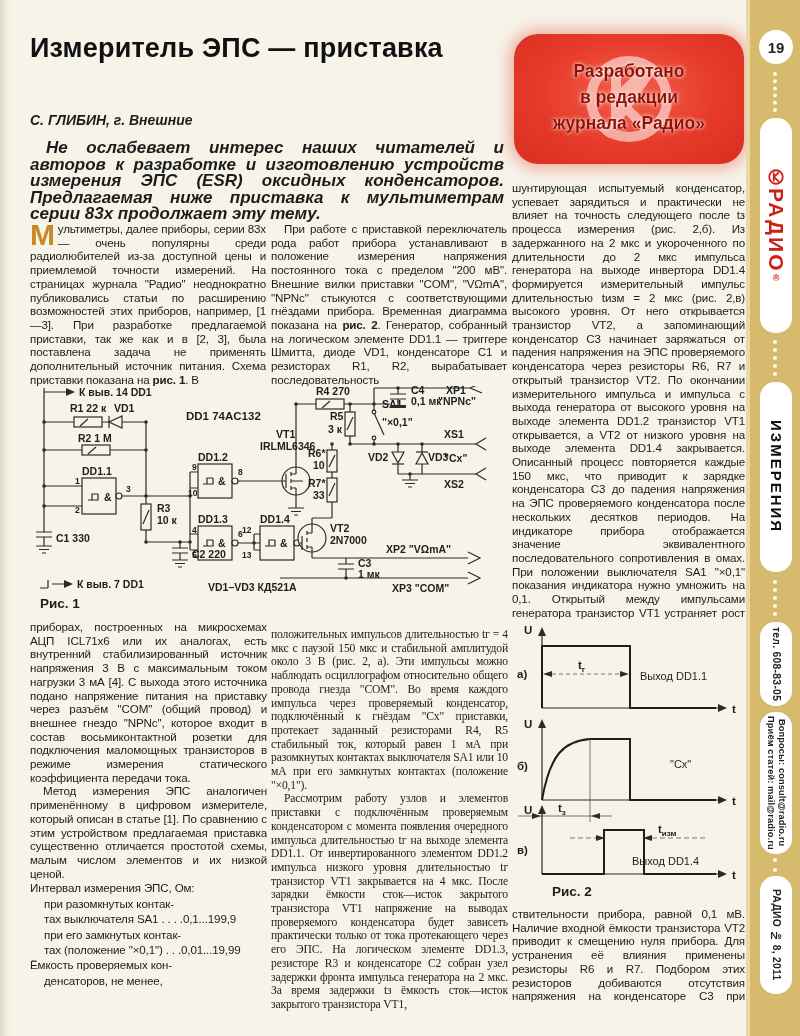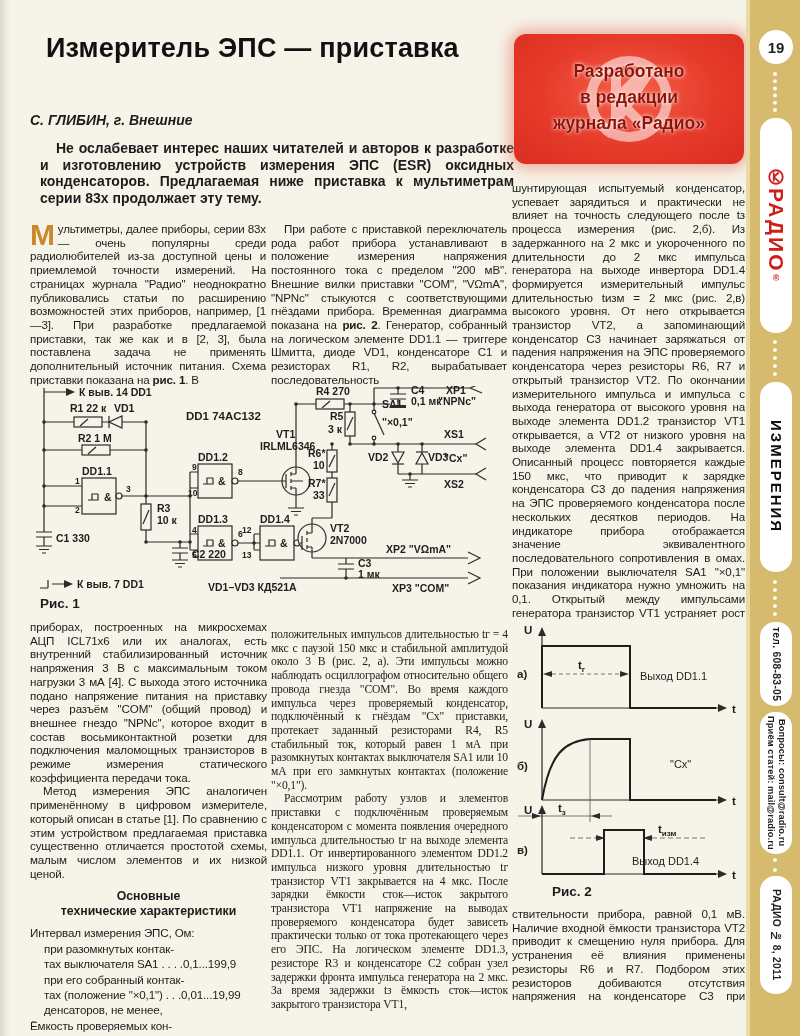--- a/index.html
+++ b/index.html
@@ -1,36 +1,36 @@
 <!DOCTYPE html>
 <html><head>
 <meta charset="utf-8">
 <style>
   html,body{margin:0;padding:0;}
   .page{position:relative;width:800px;height:1036px;background:#f6f3e9;overflow:hidden;
         font-family:"Liberation Sans",sans-serif;color:#1c1c1c;}
   .edge{position:absolute;left:0;top:0;width:10px;height:1036px;
         background:linear-gradient(90deg,#ddd8c9,#f6f3e9);}
   .title{position:absolute;left:30px;top:30px;width:490px;font-size:27px;line-height:37px;
-         font-weight:bold;letter-spacing:.2px;color:#111;margin-left:16px;}
+         font-weight:bold;letter-spacing:.2px;color:#111;}
   .author{position:absolute;left:30px;top:112px;font-size:14px;font-weight:bold;font-style:italic;}
-  .lead{position:absolute;left:40px;top:140px;width:474px;font-size:14px;line-height:16.6px;
-        font-weight:bold;text-align:justify;text-indent:16px;}
+  .lead{position:absolute;left:30px;top:140px;width:474px;font-size:17px;line-height:16.6px;
+        font-weight:bold;font-style:italic;text-align:justify;text-indent:16px;}
   .col{position:absolute;font-size:11.6px;line-height:13.7px;text-align:justify;
        letter-spacing:-.15px;overflow:hidden;}
   .col p{margin:0;}
   .col p.ind{text-indent:13px;}
   .dropcap{float:left;font-size:30px;line-height:26px;font-weight:bold;color:#c9882a;
            padding-right:3px;}
   .specs-h{margin:9px 0 7px 0;text-align:center;font-weight:bold;font-size:12.3px;
            line-height:14.5px;letter-spacing:0;}
   .spec{line-height:15.4px;text-align:left;}
   .spec.i1{padding-left:14px;}
   
-  .badge{position:absolute;left:514px;top:34px;width:230px;height:130px;border-radius:12px;
+  .badge{position:absolute;left:514px;top:34px;width:230px;height:130px;border-radius:24px;
          background:radial-gradient(ellipse at 50% 45%,#f4604a 0%,#e63a2a 55%,#d92e20 100%);
          box-shadow:0 0 14px 5px rgba(235,122,105,.55);}
   .badge-logo{position:absolute;left:62px;top:10px;opacity:.55;}
   .badge-text{position:absolute;left:0;top:24px;width:100%;text-align:center;font-size:17.5px;
               line-height:26px;font-weight:bold;color:#8f1207;
               text-shadow:0 0 4px rgba(255,255,255,.95),0 0 1px rgba(255,255,255,.9);}
   
   .figcap{position:absolute;font-size:13.5px;font-weight:bold;}
   svg text{font-family:"Liberation Sans",sans-serif;font-size:10.5px;font-weight:bold;fill:#1e1e1e;}
   svg text.pin{font-size:8.5px;}
@@ -240,31 +240,27 @@
         <circle cx="392" cy="58" r="1.8"></circle>
         <circle cx="380" cy="88" r="1.8"></circle>
         <circle cx="316" cy="192" r="1.8"></circle>
     </g>
   </svg>
   <div class="figcap" style="left:40px;top:596px;">Рис. 1</div>
 
   <div class="col" style="left:30px;top:620px;width:237px;height:412px;">
     <p>приборах, построенных на микросхемах АЦП ICL71x6 или их аналогах, есть внутренний стабилизированный источник напряжения 3 В с максимальным током нагрузки 3 мА [4]. С выхода этого источника подано напряжение питания на приставку через разъём "COM" (общий провод) и внешнее гнездо "NPNc", которое входит в состав восьмиконтактной розетки для подключения маломощных транзисторов в режиме измерения статического коэффициента передачи тока.</p>
     <p class="ind">Метод измерения ЭПС аналогичен применённому в цифровом измерителе, который описан в статье [1]. По сравнению с этим устройством предлагаемая приставка существенно отличается простотой схемы, малым числом элементов и их низкой ценой.</p>
-    <div class="specs-h">
-      <span style="display:block">Основные</span>
-      <span style="display:block">технические характеристики</span>
-    </div>
     <div class="spec">Интервал измерения ЭПС, Ом:</div>
     <div class="spec i1">при разомкнутых контак-</div>
     <div class="spec i1">тах выключателя SA1  . . . .0,1...199,9</div>
-    <div class="spec i1">при его собранный контак-</div>
+    <div class="spec i1">при его замкнутых контак-</div>
     <div class="spec i1">тах (положение "×0,1")  . . .0,01...19,99</div>
+    <div class="spec">Ёмкость проверяемых кон-</div>
     <div class="spec i1">денсаторов, не менее,</div>
-    <div class="spec">Ёмкость проверяемых кон-</div>
 
   </div>
 
   <div class="col" style="left:271px;top:628px;width:237px;height:412px;font-family:Liberation Serif, serif;">
     <p>положительных импульсов длительностью tг = 4 мкс с паузой 150 мкс и стабильной амплитудой около 3 В (рис. 2, а). Эти импульсы можно наблюдать осциллографом относительно общего провода гнезда "COM". Во время каждого импульса через проверяемый конденсатор, подключённый к гнёздам "Cx" приставки, протекает заданный резисторами R4, R5 стабильный ток, который равен 1 мА при разомкнутых контактах выключателя SA1 или 10 мА при его замкнутых контактах (положение "×0,1").</p>
     <p class="ind">Рассмотрим работу узлов и элементов приставки с подключённым проверяемым конденсатором с момента появления очередного импульса длительностью tг на выходе элемента DD1.1. От инвертированного элементом DD1.2 импульса низкого уровня длительностью tг транзистор VT1 закрывается на 4 мкс. После зарядки ёмкости сток—исток закрытого транзистора VT1 напряжение на выводах проверяемого конденсатора будет зависеть практически только от тока протекающего через его ЭПС. На логическом элементе DD1.3, резисторе R3 и конденсаторе C2 собран узел задержки фронта импульса генератора на 2 мкс. За время задержки tз ёмкость сток—исток закрытого транзистора VT1,</p>
   </div>
 
   <div class="col" style="left:512px;top:181px;width:233px;height:438px;">
     <p>шунтирующая испытуемый конденсатор, успевает зарядиться и практически не влияет на точность следующего после tз процесса измерения (рис. 2,б). Из задержанного на 2 мкс и укороченного по длительности до 2 мкс импульса генератора на выходе инвертора DD1.4 формируется измерительный импульс длительностью tизм = 2 мкс (рис. 2,в) высокого уровня. От него открывается транзистор VT2, а запоминающий конденсатор C3 начинает заряжаться от падения напряжения на ЭПС проверяемого конденсатора через резисторы R6, R7 и открытый транзистор VT2. По окончании измерительного импульса и импульса с выхода генератора от высокого уровня на выходе элемента DD1.2 транзистор VT1 открывается, а VT2 от низкого уровня на выходе элемента DD1.4 закрывается. Описанный процесс повторяется каждые 150 мкс, что приводит к зарядке конденсатора C3 до падения напряжения на ЭПС проверяемого конденсатора после нескольких десятков периодов. На индикаторе прибора отображается значение эквивалентного последовательного сопротивления в омах. При положении выключателя SA1 "×0,1" показания индикатора нужно умножить на 0,1. Открытый между импульсами генератора транзистор VT1 устраняет рост напряжения (заряд) на ёмкостной составляющей проверяемого конденсатора до значений ниже минимальной чув-</p>

